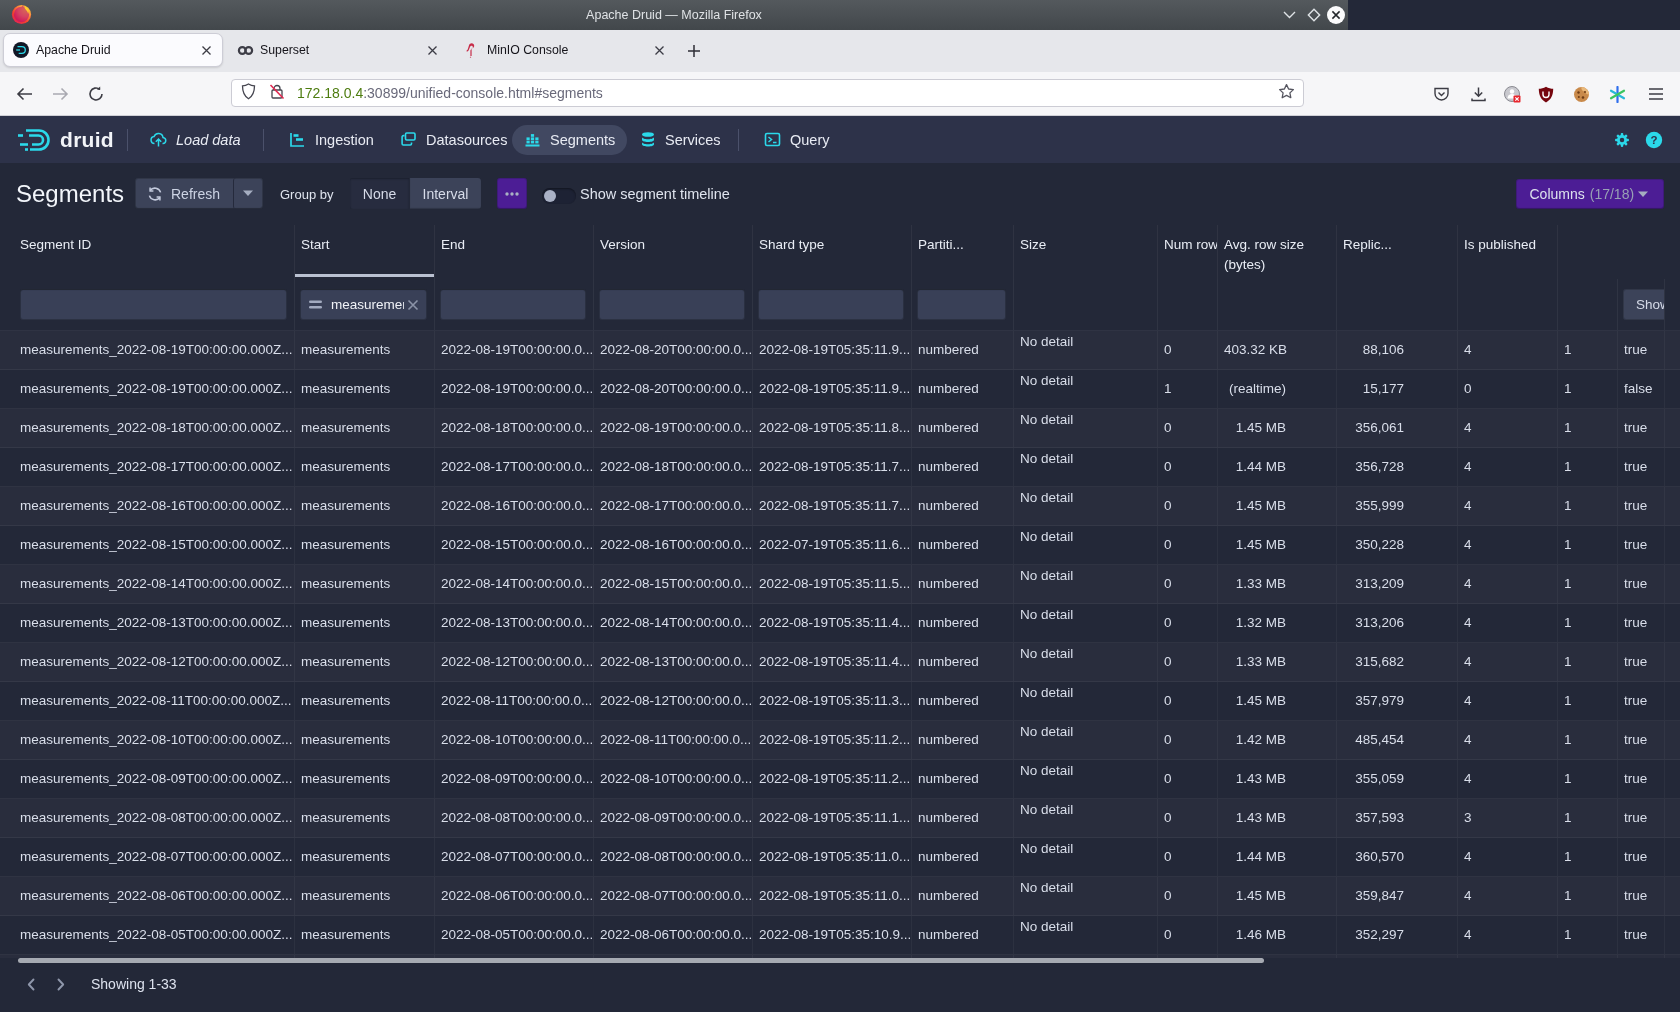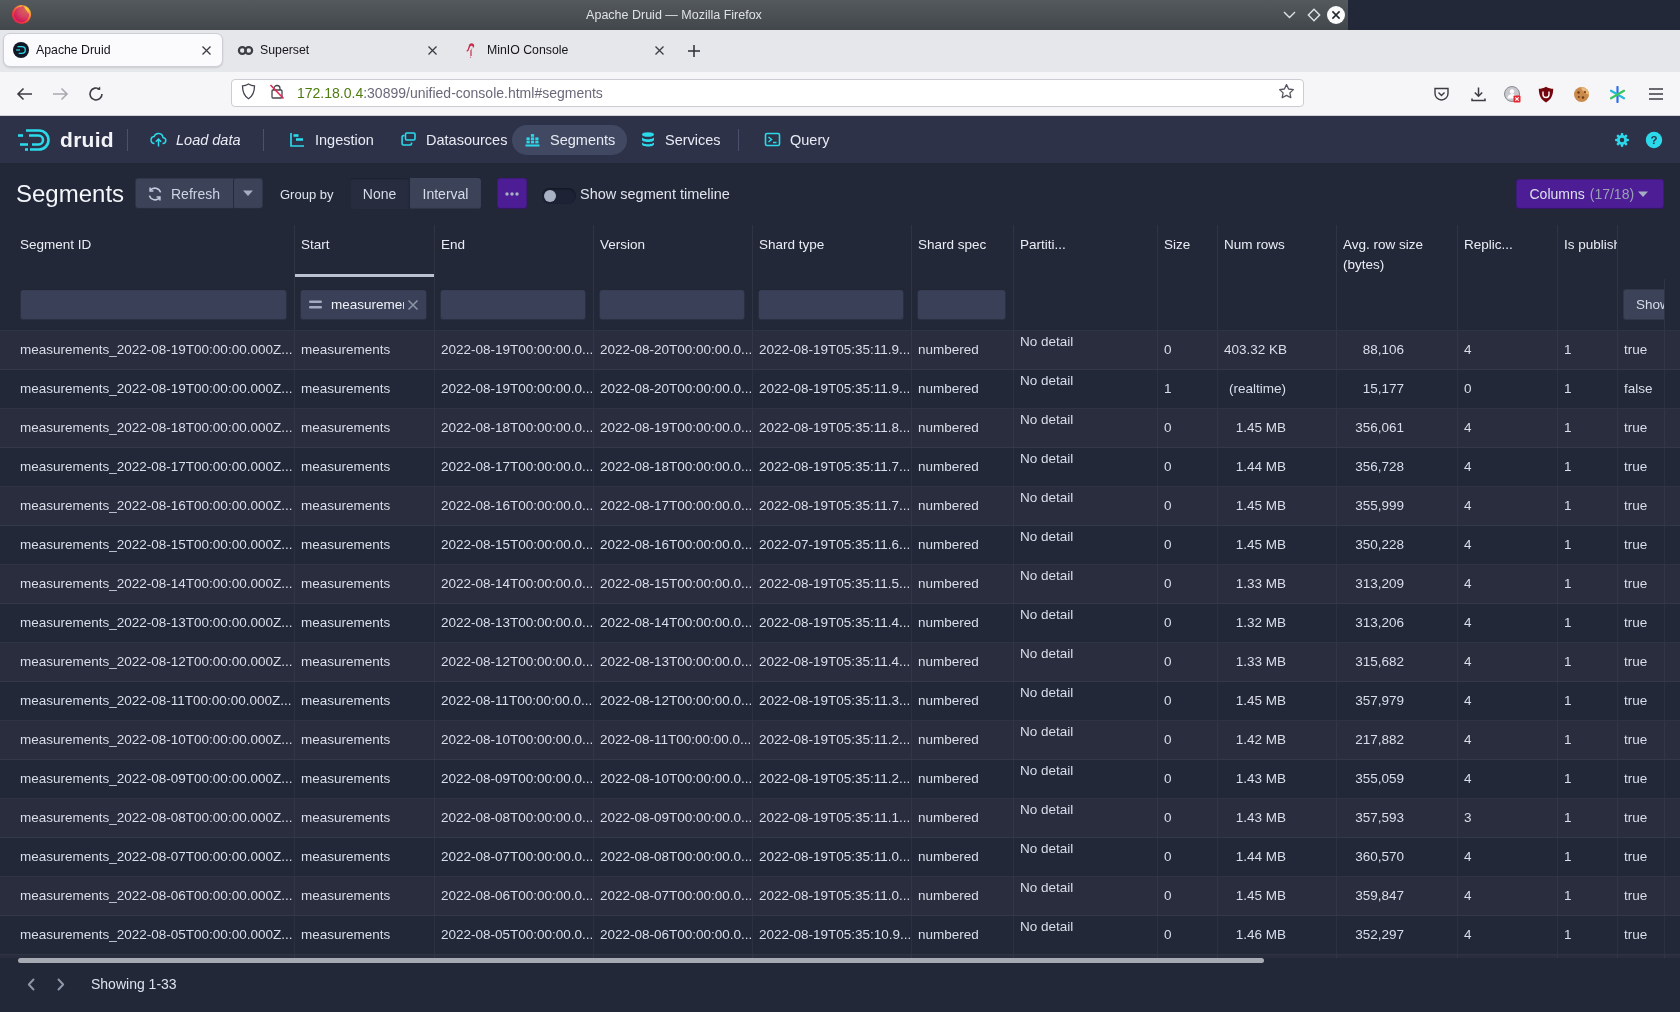--- a/index.html
+++ b/index.html
@@ -449,21 +449,20 @@
       </svg>
   </div>
 </div>
 
 <div id="thead" class="trow abs">
     <div class="th">Segment ID</div>
     <div class="th sorted">Start</div>
     <div class="th">End</div>
     <div class="th">Version</div>
     <div class="th">Shard type</div>
-    <div class="th">Shard spec</div>
     <div class="th">Partiti...</div>
     <div class="th">Size</div>
     <div class="th">Num rows</div>
     <div class="th">Avg. row size<span class="sub">(bytes)</span></div>
     <div class="th">Replic...</div>
     <div class="th">Is published</div>
     <div class="th"></div>
   </div>
 <div id="tfilter" class="trow abs">
     <div class="tf">
@@ -670,21 +669,21 @@
     <div class="trow odd">
       <div class="td">measurements_2022-08-10T00:00:00.000Z...</div>
       <div class="td">measurements</div>
       <div class="td">2022-08-10T00:00:00.0...</div>
       <div class="td">2022-08-11T00:00:00.0...</div>
       <div class="td">2022-08-19T05:35:11.2...</div>
       <div class="td">numbered</div>
       <div class="td c-top">No detail</div>
       <div class="td">0</div>
       <div class="td c-right c8">1.42 MB</div>
-      <div class="td c-right c9">217,882</div>
+      <div class="td c-right c9">485,454</div>
       <div class="td">4</div>
       <div class="td">1</div>
       <div class="td">true</div>
       <div class="td"></div>
     </div>
     <div class="trow">
       <div class="td">measurements_2022-08-09T00:00:00.000Z...</div>
       <div class="td">measurements</div>
       <div class="td">2022-08-09T00:00:00.0...</div>
       <div class="td">2022-08-10T00:00:00.0...</div>

